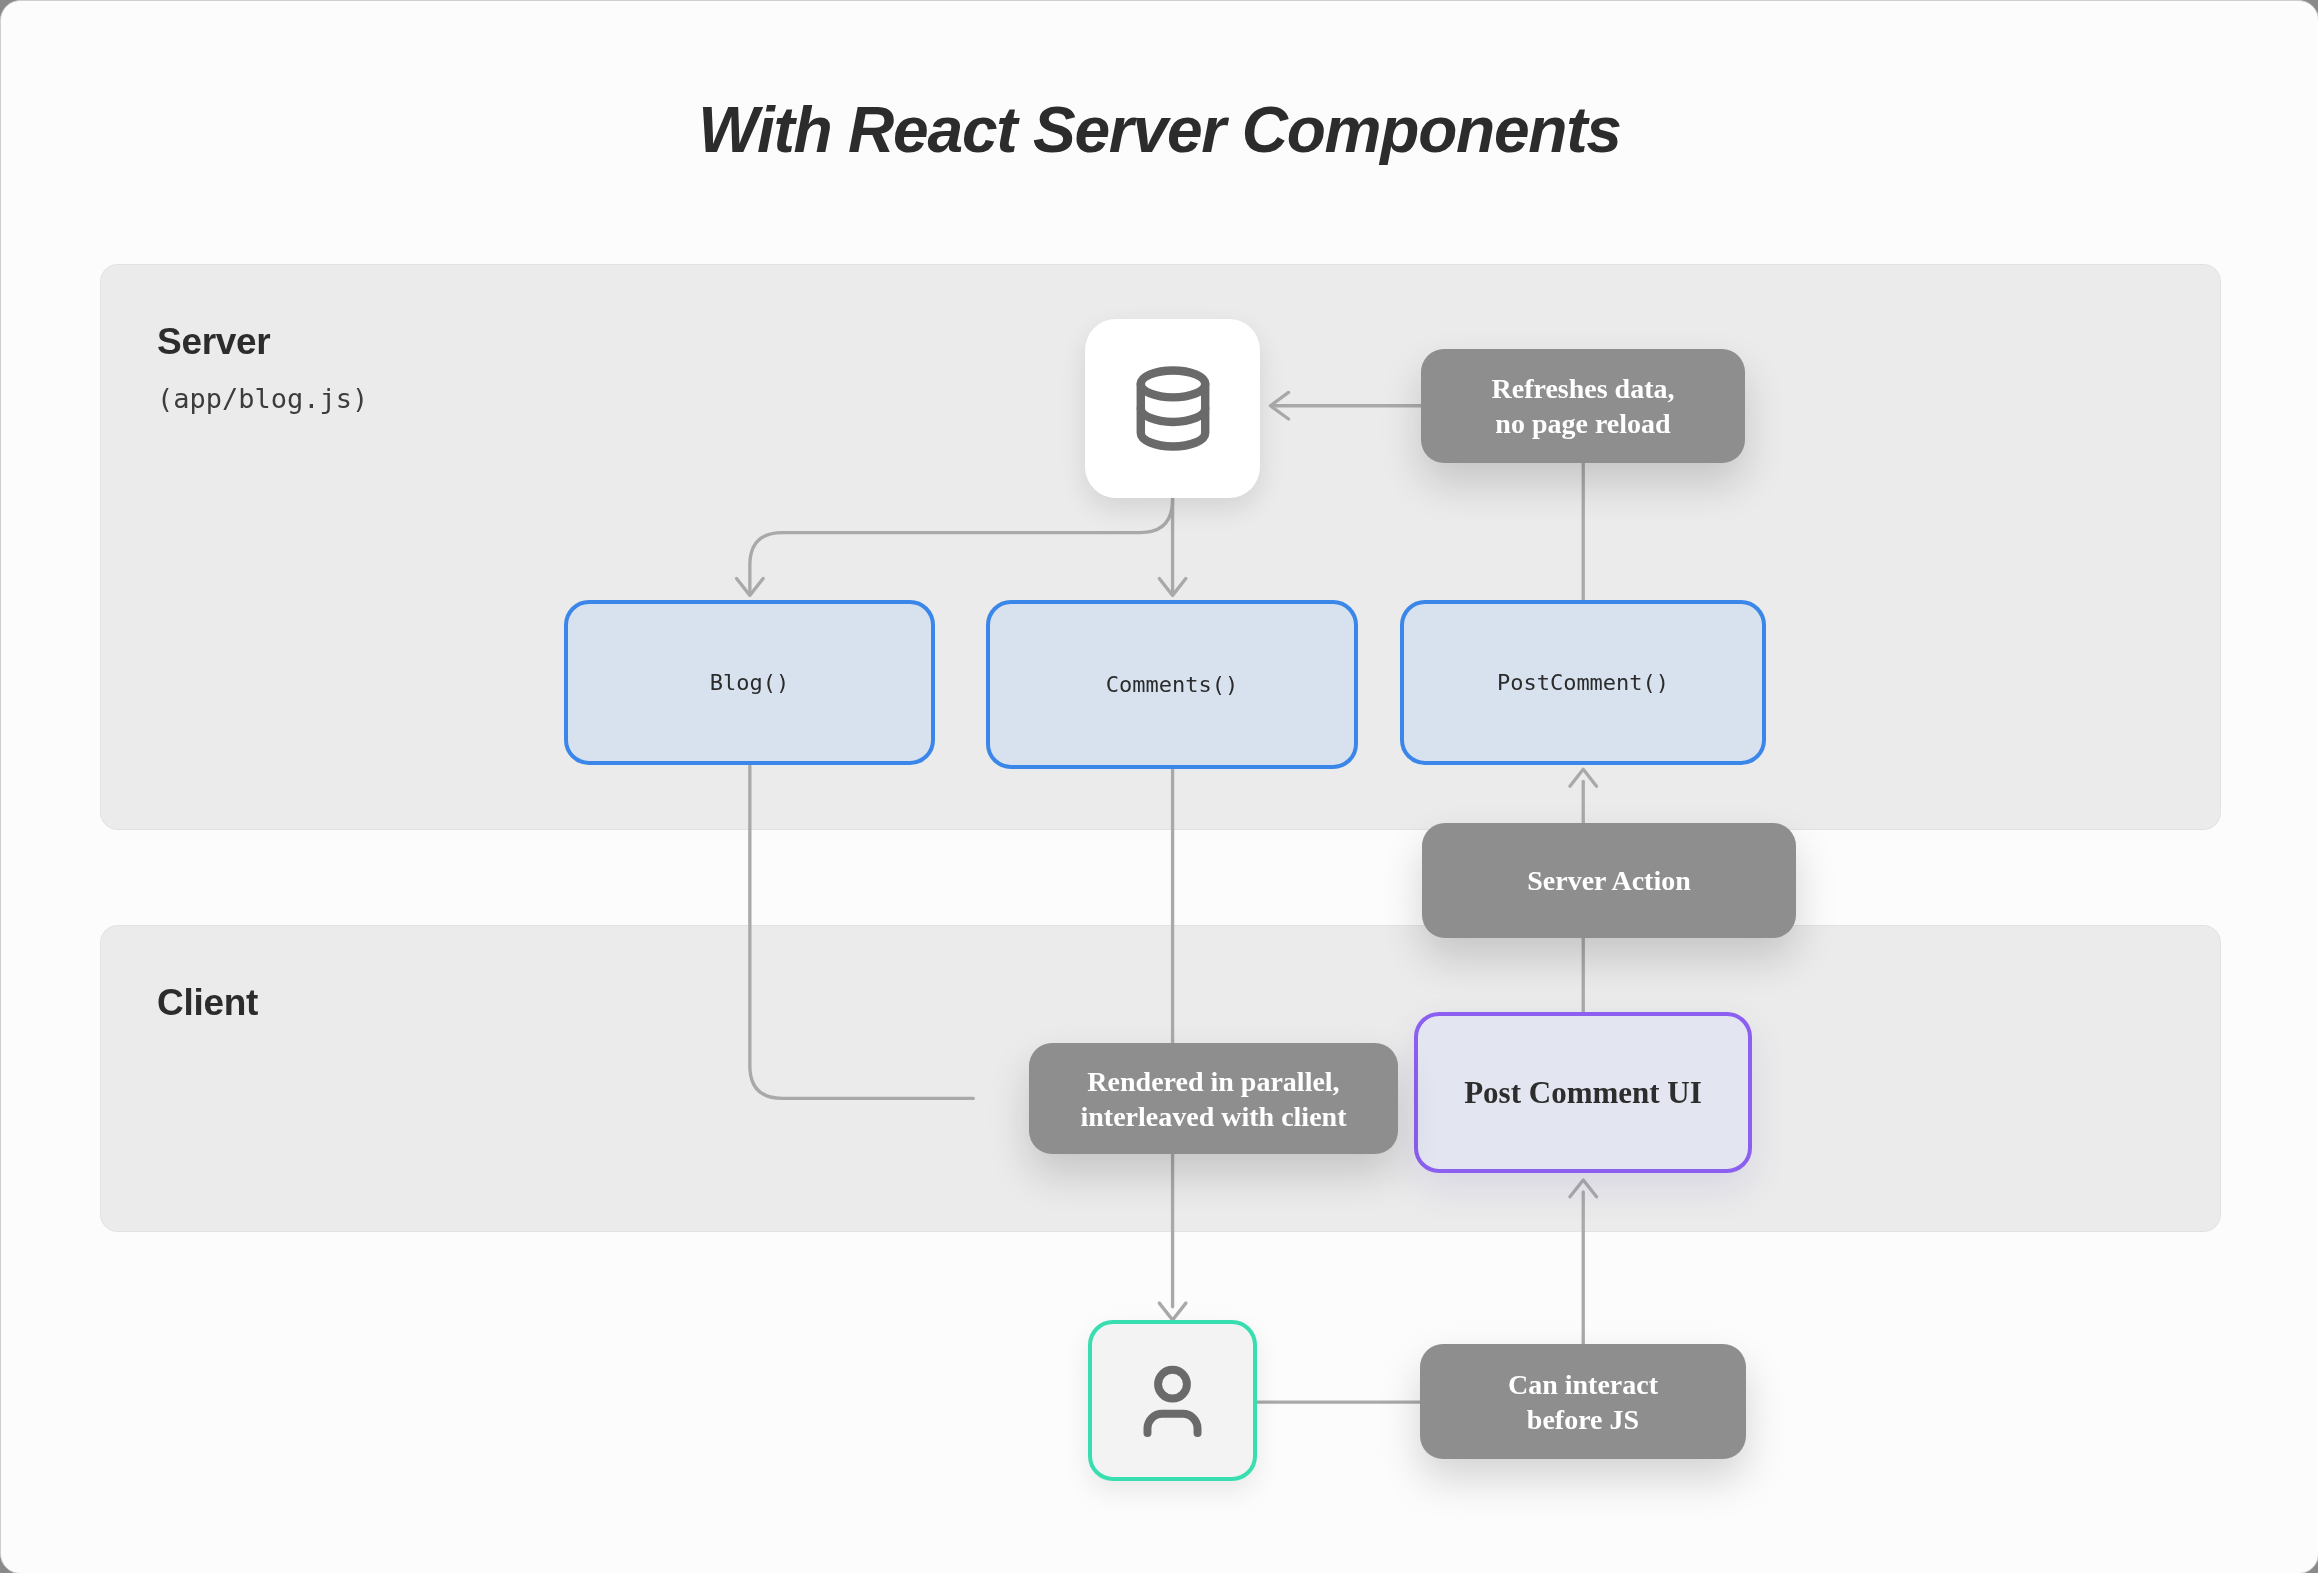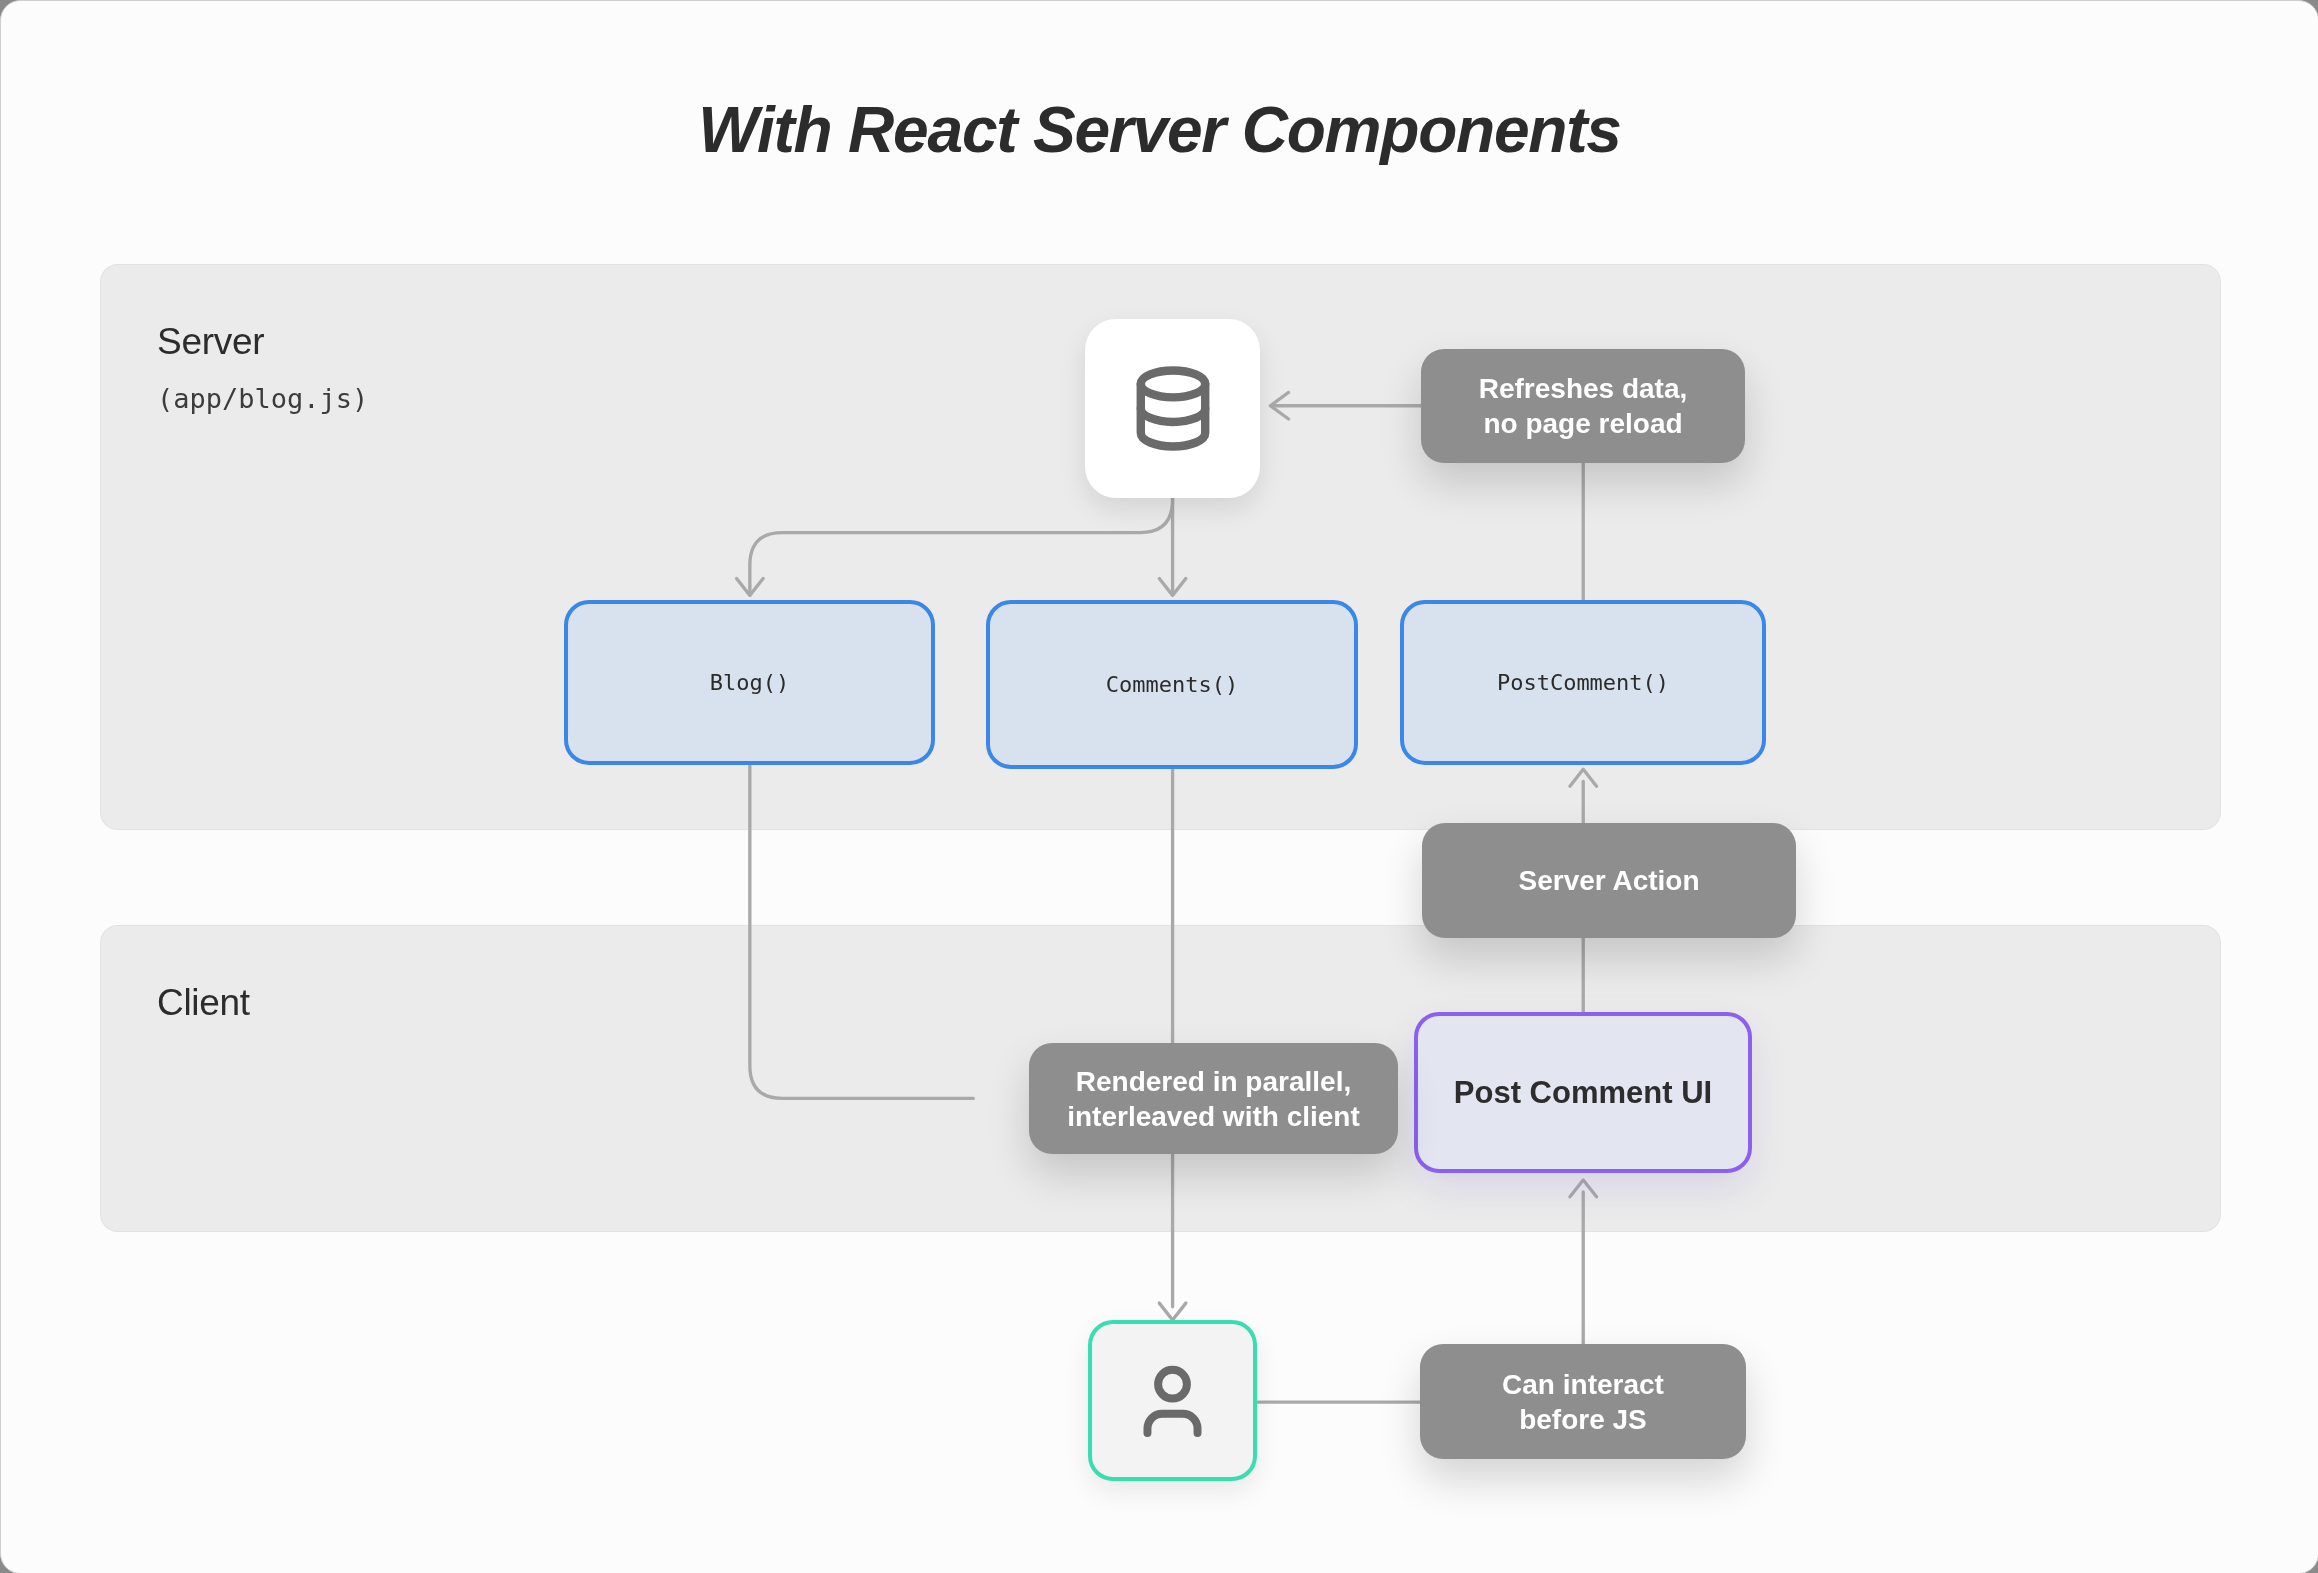--- a/index.html
+++ b/index.html
@@ -28,39 +28,39 @@
     position: absolute; left: 99px; width: 2121px;
     background: var(--color-panel-gray, #ebebeb);
     border-radius: 18px;
     border: 1.2px solid rgba(0,0,0,0.035);
     z-index: 1;
   }
   .panel.server { top: 263px; height: 566px; }
   .panel.client { top: 924px; height: 307px; }
   .panel-label {
     position: absolute; left: 56px; top: 56px;
-    font-size: 37px; font-weight: 400;
+    font-size: 37px; font-weight: 700;
     color: var(--color-text-dark, #2c2c2c);
     letter-spacing: -0.3px;
   }
   .panel-sublabel {
     position: absolute; left: 56px; top: 118px;
     font-family: "DejaVu Sans Mono", monospace;
     font-size: 27px; color: #3c3c3c;
   }
   svg.connectors {
     position: absolute; inset: 0; width: 2319px; height: 1574px;
     z-index: 2; pointer-events: none;
   }
   .connectors path {
     stroke: var(--color-line-gray, #a9a9a9);
     stroke-width: 5.5; fill: none;
     stroke-linecap: round; stroke-linejoin: round;
   }
-  .node, .badge { position: absolute; z-index: 3; display: flex; align-items: center; justify-content: center; text-align: center; }
+  .node, .badge { position: absolute; z-index: 3; display: flex; align-items: center; justify-content: center; text-align: center; font-family: Liberation Serif, serif; }
   .node.code {
     border: 4.8px solid var(--color-accent-blue, #3a86e9);
     background: var(--color-blue-fill, #d8e2ef);
     border-radius: 25px;
     font-family: "DejaVu Sans Mono", monospace;
     font-size: 22px; color: #2b2b2b;
   }
   .node.db {
     left: 1084px; top: 318px; width: 175px; height: 179px;
     background: #ffffff; border-radius: 31px;

